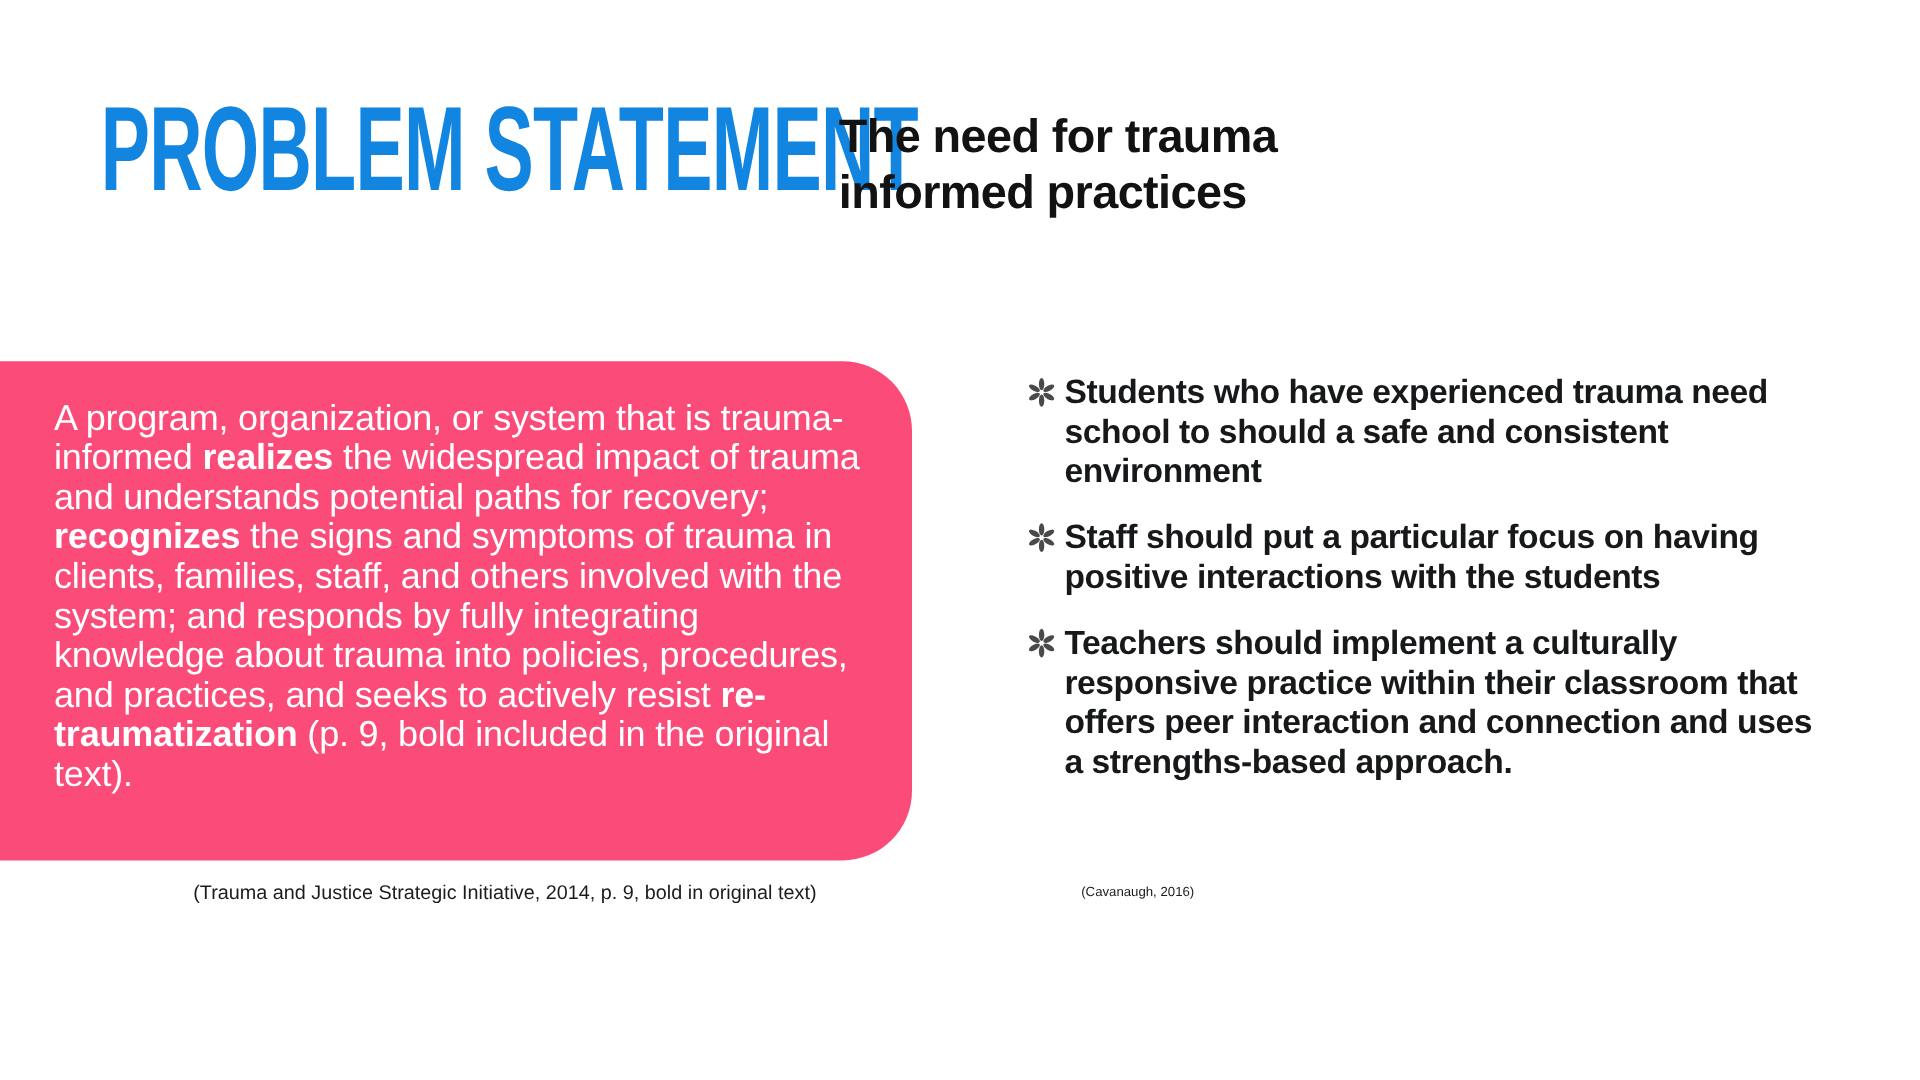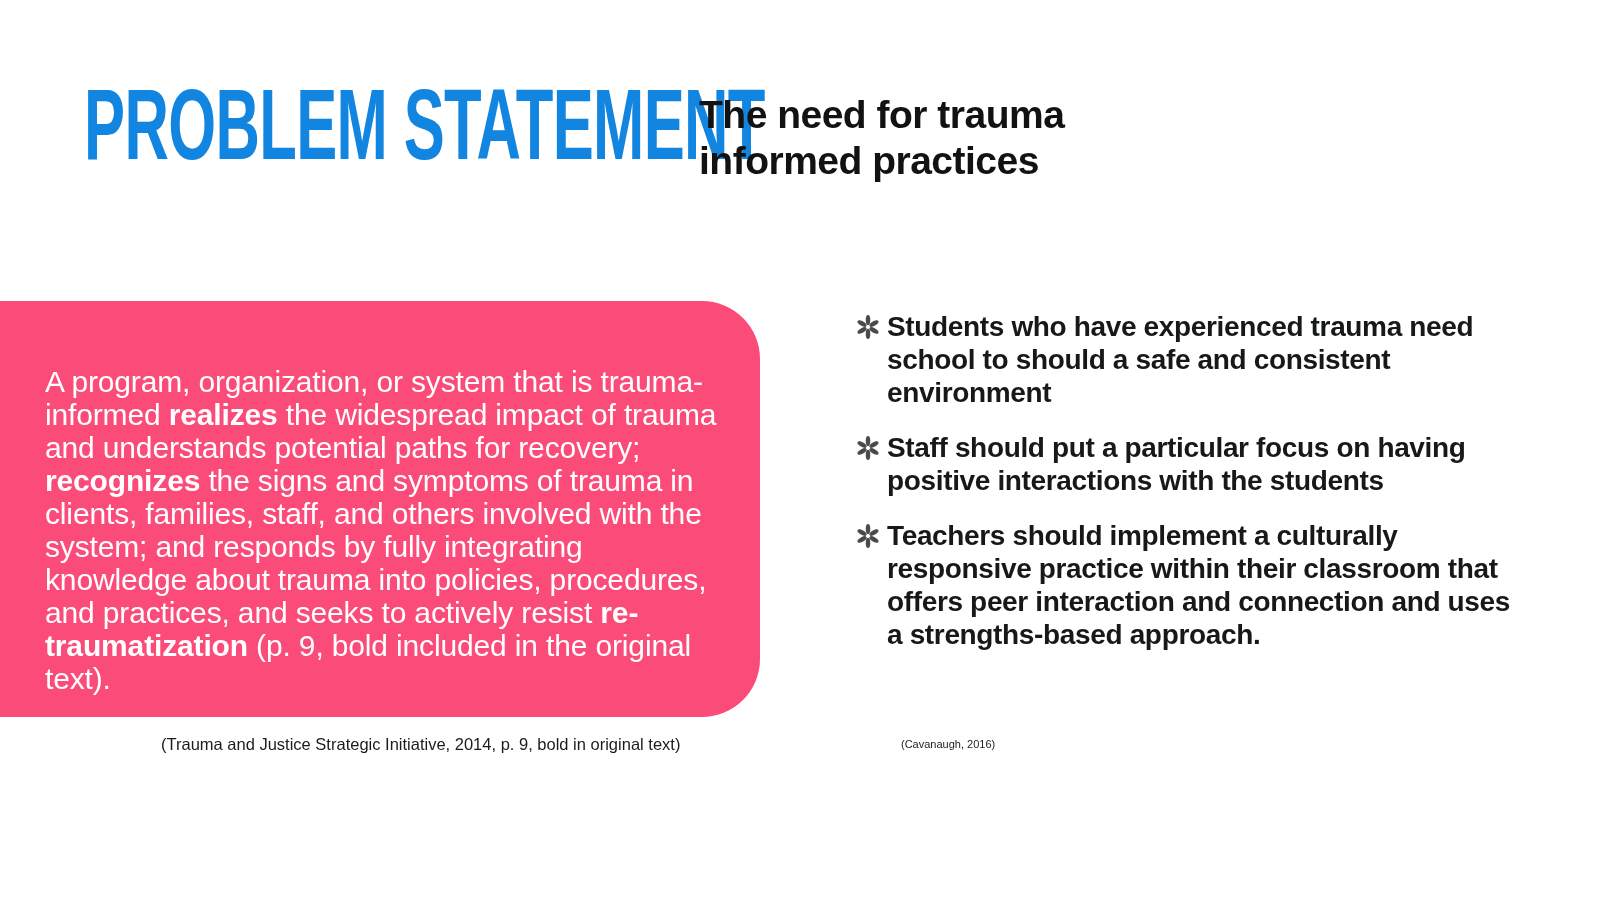--- a/index.html
+++ b/index.html
@@ -68,21 +68,20 @@
     position: absolute;
     left: 45px;
     top: 31px;
     width: 680px;
     font-family: "Liberation Sans", sans-serif;
     font-weight: 300;
     font-size: 30px;
     line-height: 33px;
     color: #ffffff;
     letter-spacing: -0.15px;
-    margin-top: 33px;
   }
   .quote-text b {
     font-weight: 700;
   }
 
   .quote-citation {
     position: absolute;
     left: 161px;
     top: 734px;
     font-family: "Liberation Sans", sans-serif;

